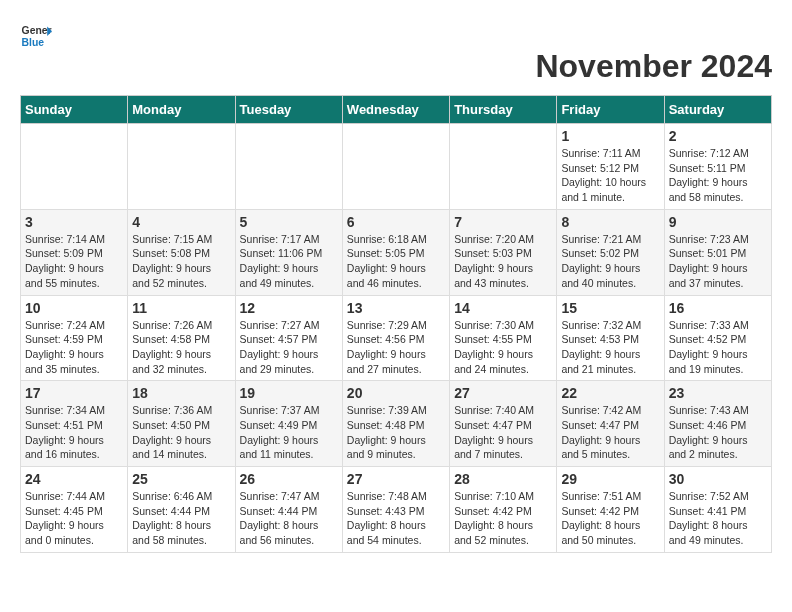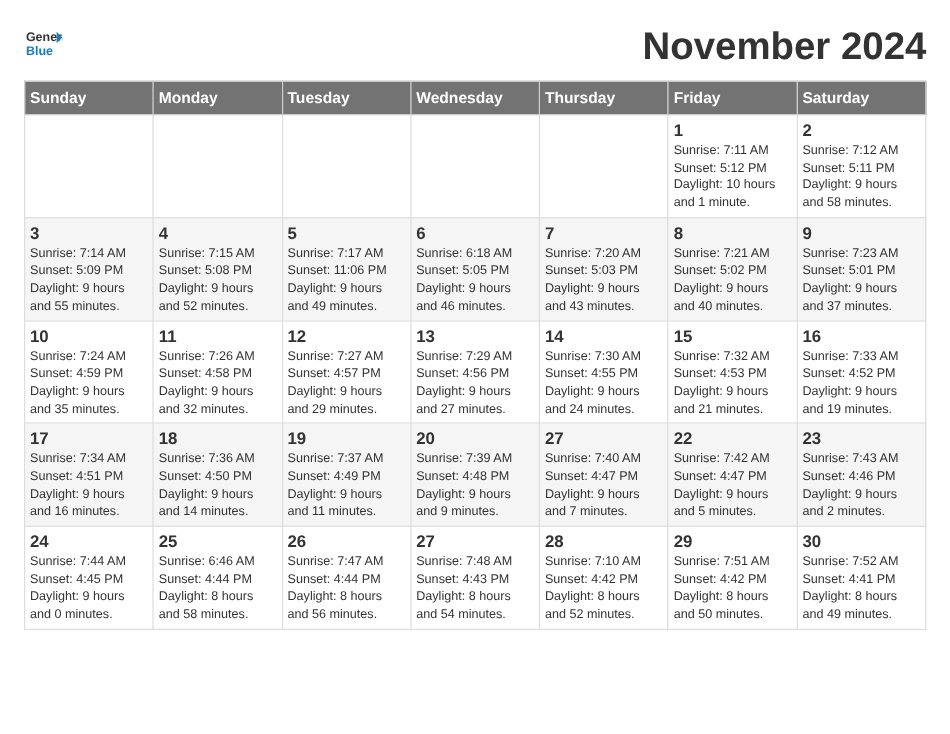--- a/index.html
+++ b/index.html
@@ -20,37 +20,38 @@
       display: flex;
       align-items: center;
       gap: 4px;
     }
     .logo-icon {
       width: 32px;
       height: 32px;
     }
     .title-block {
       text-align: right;
+      margin-top: 28px;
     }
     .main-title {
       font-size: 32px;
       font-weight: bold;
       color: #333;
     }
     .sub-title {
       font-size: 16px;
       color: #555;
     }
     table {
       width: 100%;
       border-collapse: collapse;
       table-layout: fixed;
     }
     thead tr th {
-      background-color: #737373;
+      background-color: #0f766e;
       color: #fff;
       font-size: 13px;
       font-weight: bold;
       padding: 6px 4px;
       text-align: left;
       border: 1px solid #ccc;
     }
     tbody tr td {
       vertical-align: top;
       font-size: 11px;

